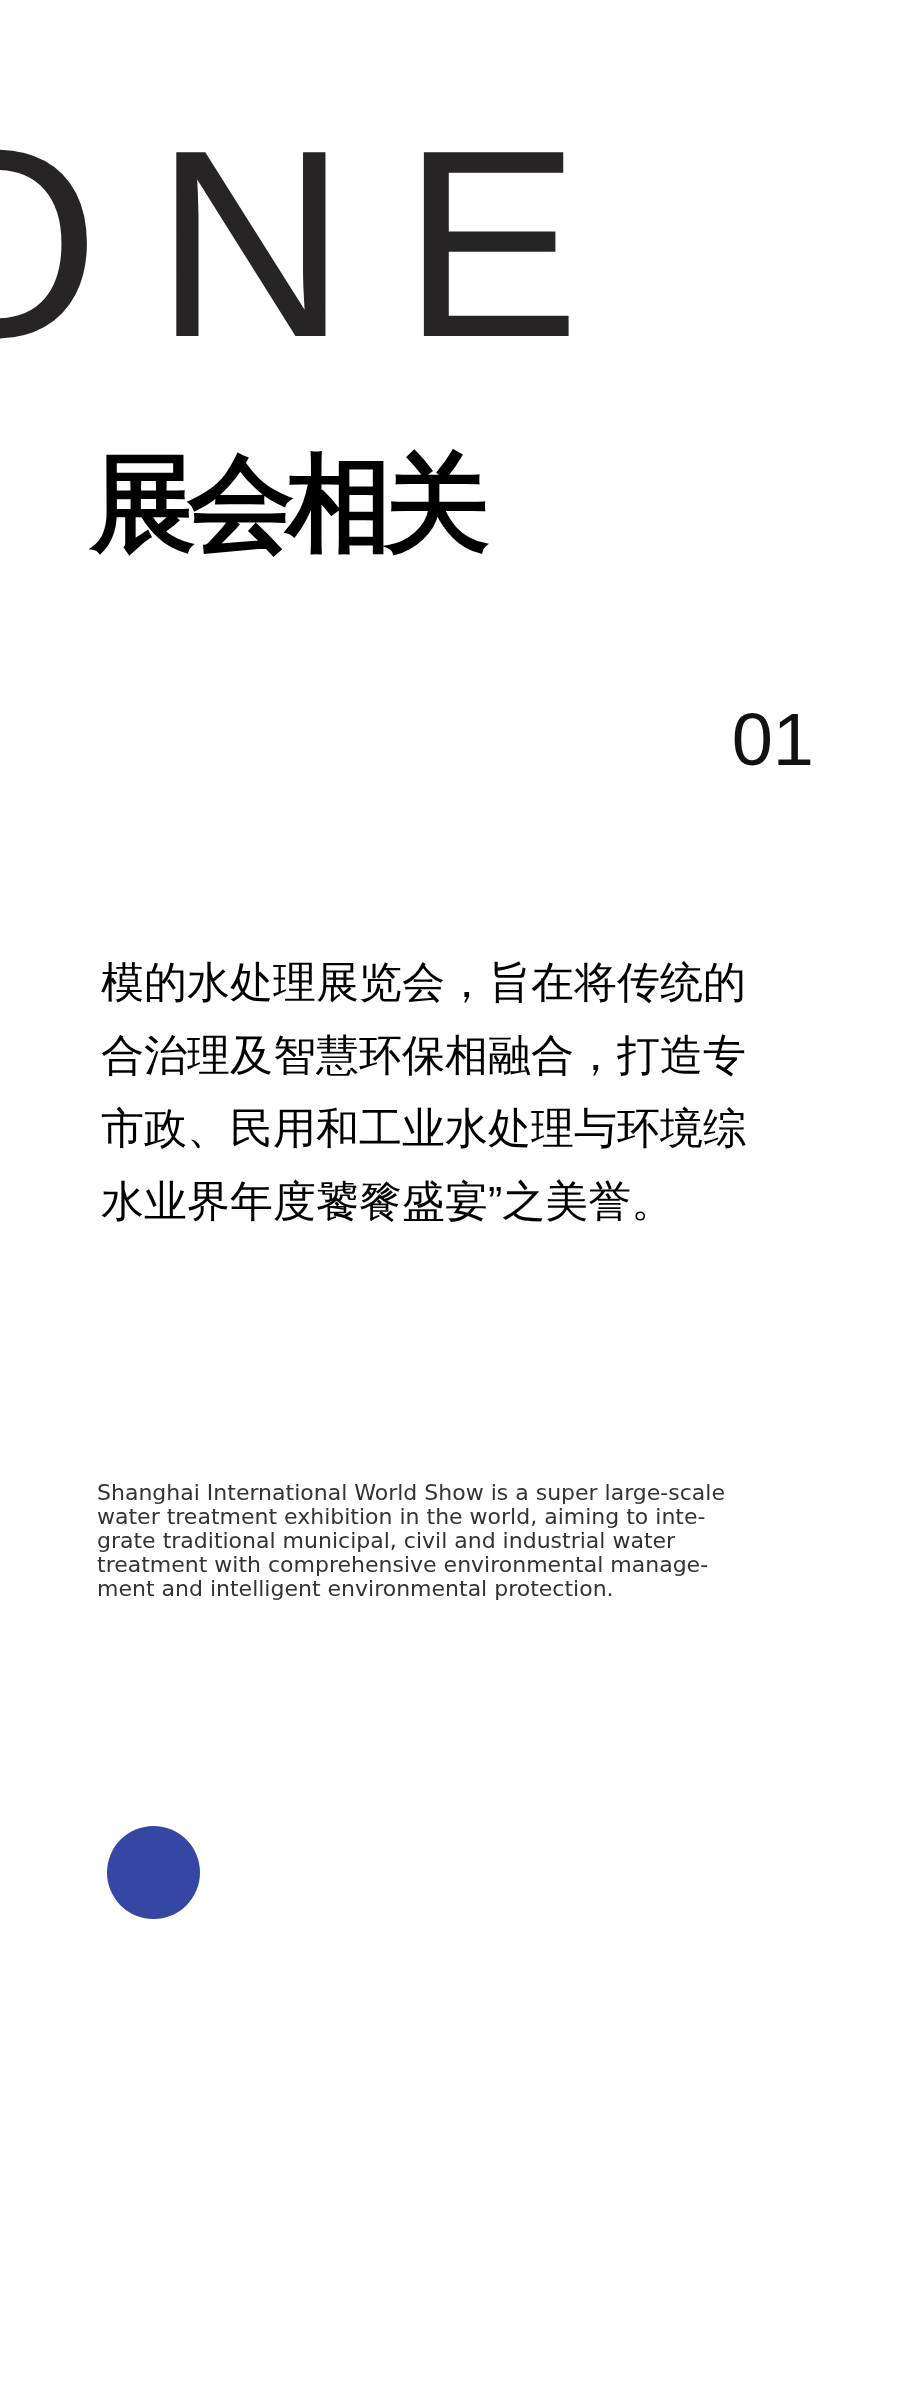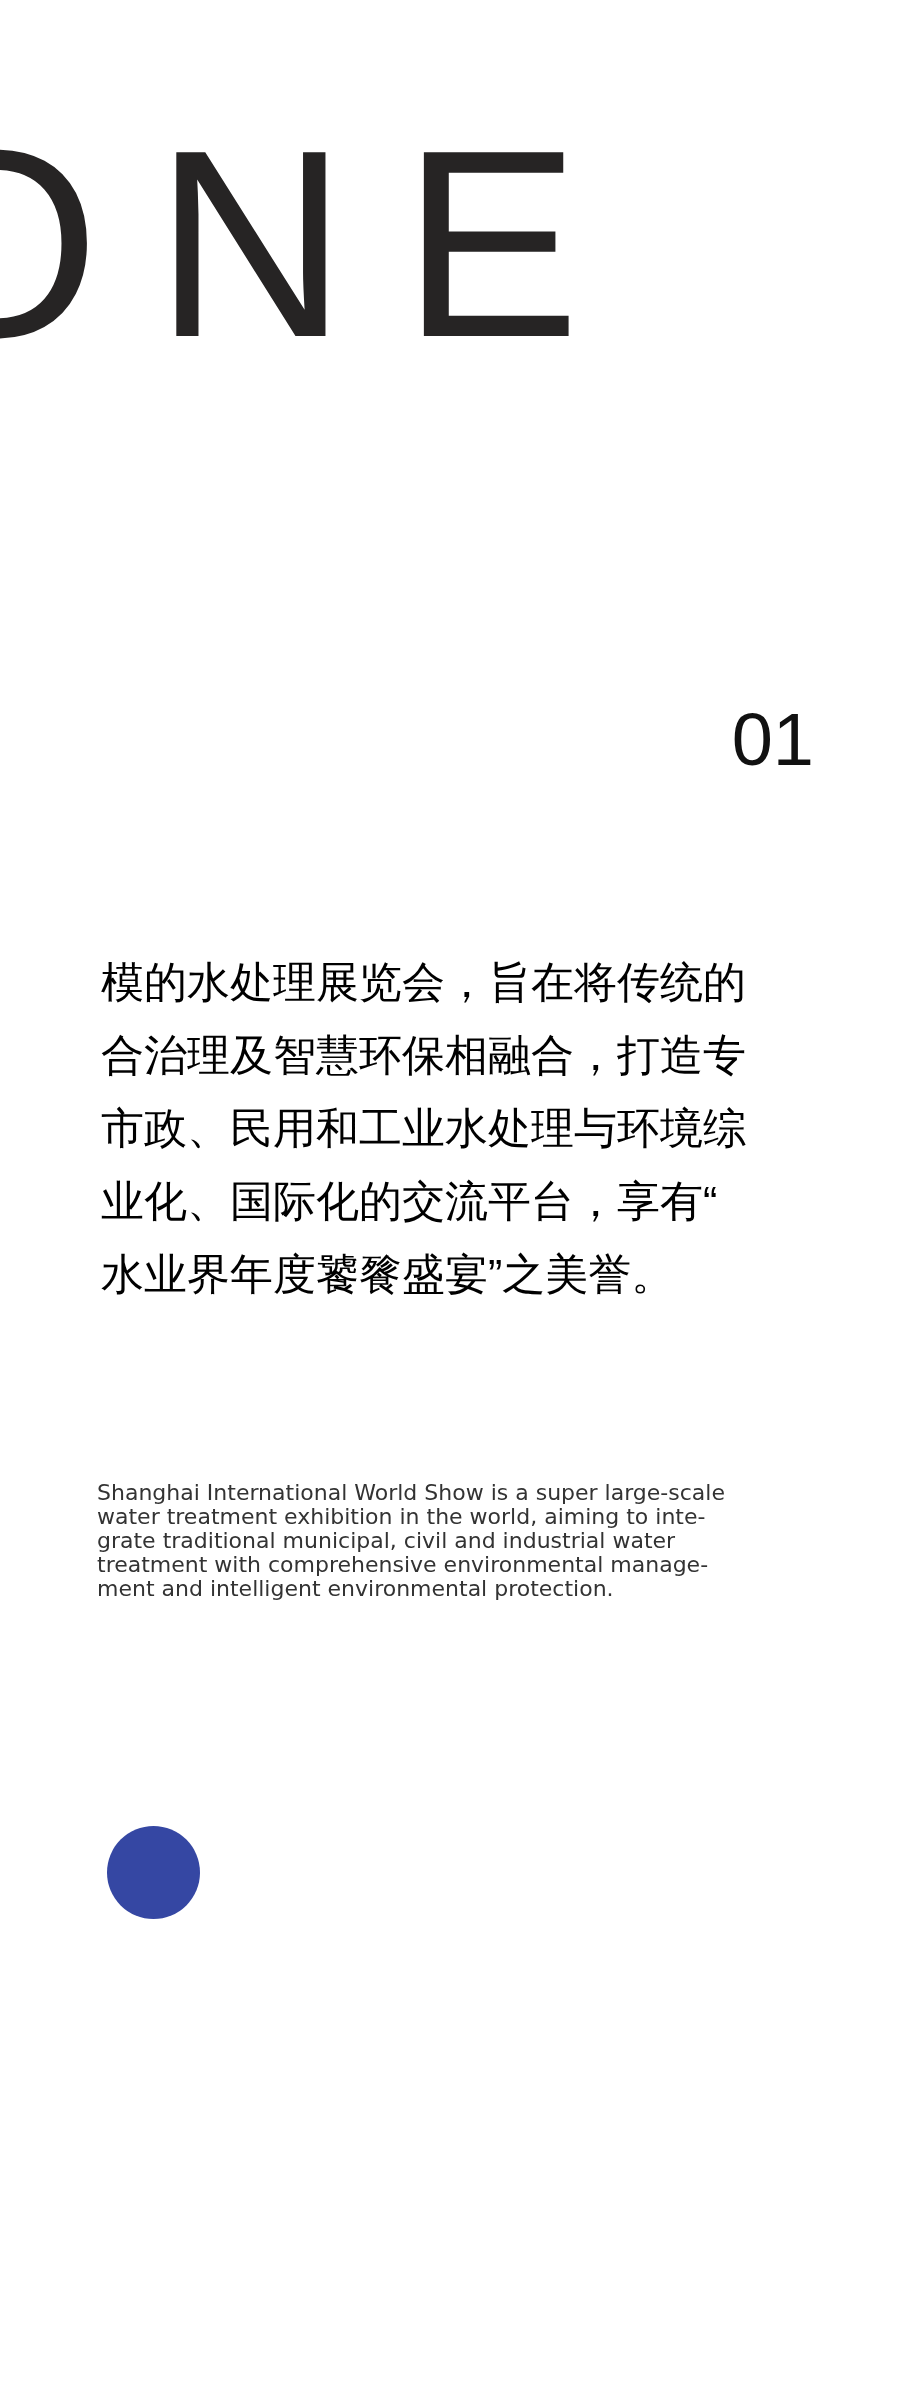--- a/index.html
+++ b/index.html
@@ -101,28 +101,28 @@
     font-family: "Liberation Sans", sans-serif;
   }
 </style>
 </head>
 <body>
 
 <div class="page">
 
   <div class="hero">ONE</div>
 
+  <h1 class="title">展会相关</h1>
 
   <div class="number">01</div>
 
   <div class="zh">
     <div class="zh-line">模的水处理展览会，旨在将传统的</div>
     <div class="zh-line">合治理及智慧环保相融合，打造专</div>
     <div class="zh-line">市政、民用和工业水处理与环境综</div>
-    <div class="zh-line">业化、国际化的交流平台，享有“</div>
     <div class="zh-line">水业界年度饕餮盛宴”之美誉。</div>
   </div>
 
   <div class="en">
     <div class="en-line">Shanghai International World Show is a super large-scale</div>
     <div class="en-line">water treatment exhibition in the world, aiming to inte-</div>
     <div class="en-line">grate traditional municipal, civil and industrial water</div>
     <div class="en-line">treatment with comprehensive environmental manage-</div>
     <div class="en-line">ment and intelligent environmental protection.</div>
   </div>

